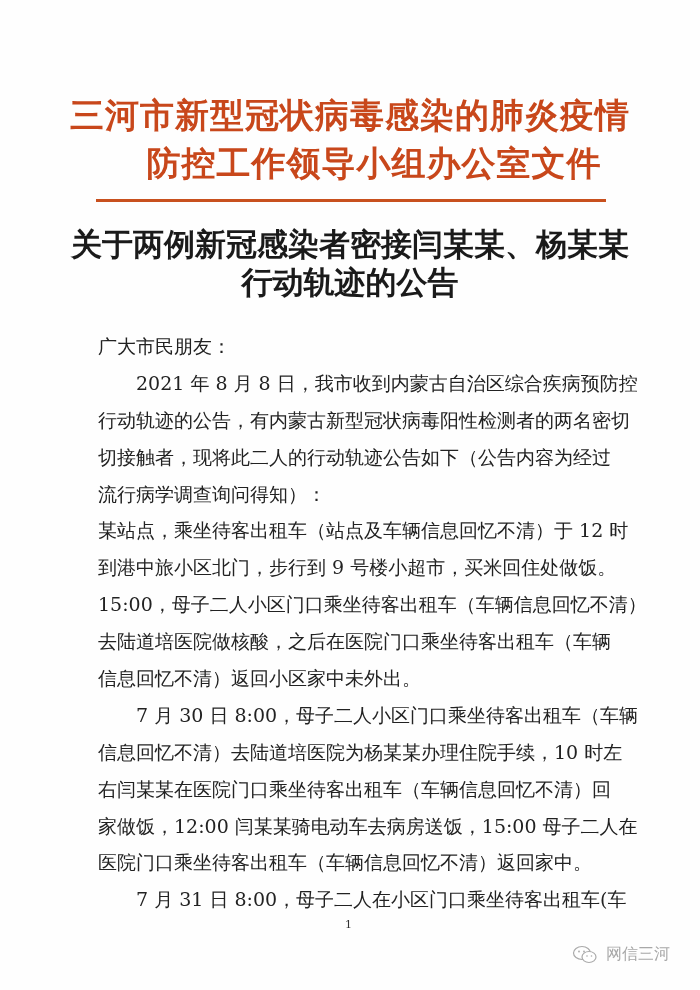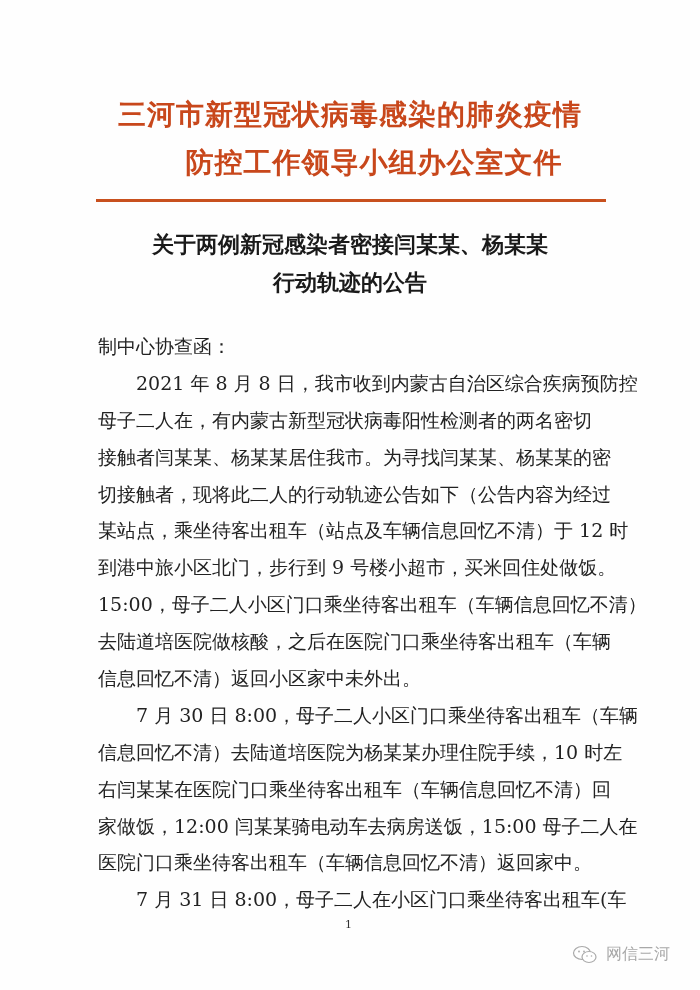--- a/index.html
+++ b/index.html
@@ -21,21 +21,21 @@
       background: #fefefe;
     }
     .red-head {
       position: absolute;
       left: 0;
       width: 700px;
       text-align: center;
       color: #c8471b;
       font-family: "DejaVu Sans", sans-serif;
       font-weight: bold;
-      font-size: 28px;
+      font-size: 34px;
       letter-spacing: 1px;
       line-height: 46px;
     }
     .red-head.l1 { top: 92px; }
     .red-head.l2 { top: 140px; padding-left: 24px; }
     .divider {
       position: absolute;
       left: 96px;
       width: 510px;
       top: 199px;
@@ -43,21 +43,21 @@
       background: #c8501e;
     }
     .doc-title {
       position: absolute;
       left: 0;
       width: 700px;
       text-align: center;
       color: #1a1a1a;
       font-family: "DejaVu Serif", serif;
       font-weight: bold;
-      font-size: 22px;
+      font-size: 31px;
       line-height: 32px;
     }
     .doc-title.t1 { top: 228px; }
     .doc-title.t2 { top: 266px; }
     .body-text {
       position: absolute;
       left: 98px;
       width: 510px;
       top: 328px;
       font-family: "DejaVu Serif", serif;
@@ -96,25 +96,25 @@
 <div class="page">
 
   <div class="red-head l1">三河市新型冠状病毒感染的肺炎疫情</div>
   <div class="red-head l2">防控工作领导小组办公室文件</div>
   <div class="divider"></div>
 
   <div class="doc-title t1">关于两例新冠感染者密接闫某某、杨某某</div>
   <div class="doc-title t2">行动轨迹的公告</div>
 
   <div class="body-text">
-    <div class="line">制中心协查函：</div>
+    <div class="line">广大市民朋友：</div>
     <div class="line">　　2021 年 8 月 8 日，我市收到内蒙古自治区综合疾病预防控</div>
-    <div class="line">母子二人在，有内蒙古新型冠状病毒阳性检测者的两名密切</div>
-    <div class="line">接触者闫某某、杨某某居住我市。为寻找闫某某、杨某某的密</div>
+    <div class="line">行动轨迹的公告，有内蒙古新型冠状病毒阳性检测者的两名密切</div>
     <div class="line">切接触者，现将此二人的行动轨迹公告如下（公告内容为经过</div>
+    <div class="line">流行病学调查询问得知）：</div>
     <div class="line">某站点，乘坐待客出租车（站点及车辆信息回忆不清）于 12 时</div>
     <div class="line">到港中旅小区北门，步行到 9 号楼小超市，买米回住处做饭。</div>
     <div class="line">15:00，母子二人小区门口乘坐待客出租车（车辆信息回忆不清）</div>
     <div class="line">去陆道培医院做核酸，之后在医院门口乘坐待客出租车（车辆</div>
     <div class="line">信息回忆不清）返回小区家中未外出。</div>
     <div class="line">　　7 月 30 日 8:00，母子二人小区门口乘坐待客出租车（车辆</div>
     <div class="line">信息回忆不清）去陆道培医院为杨某某办理住院手续，10 时左</div>
     <div class="line">右闫某某在医院门口乘坐待客出租车（车辆信息回忆不清）回</div>
     <div class="line">家做饭，12:00 闫某某骑电动车去病房送饭，15:00 母子二人在</div>
     <div class="line">医院门口乘坐待客出租车（车辆信息回忆不清）返回家中。</div>

